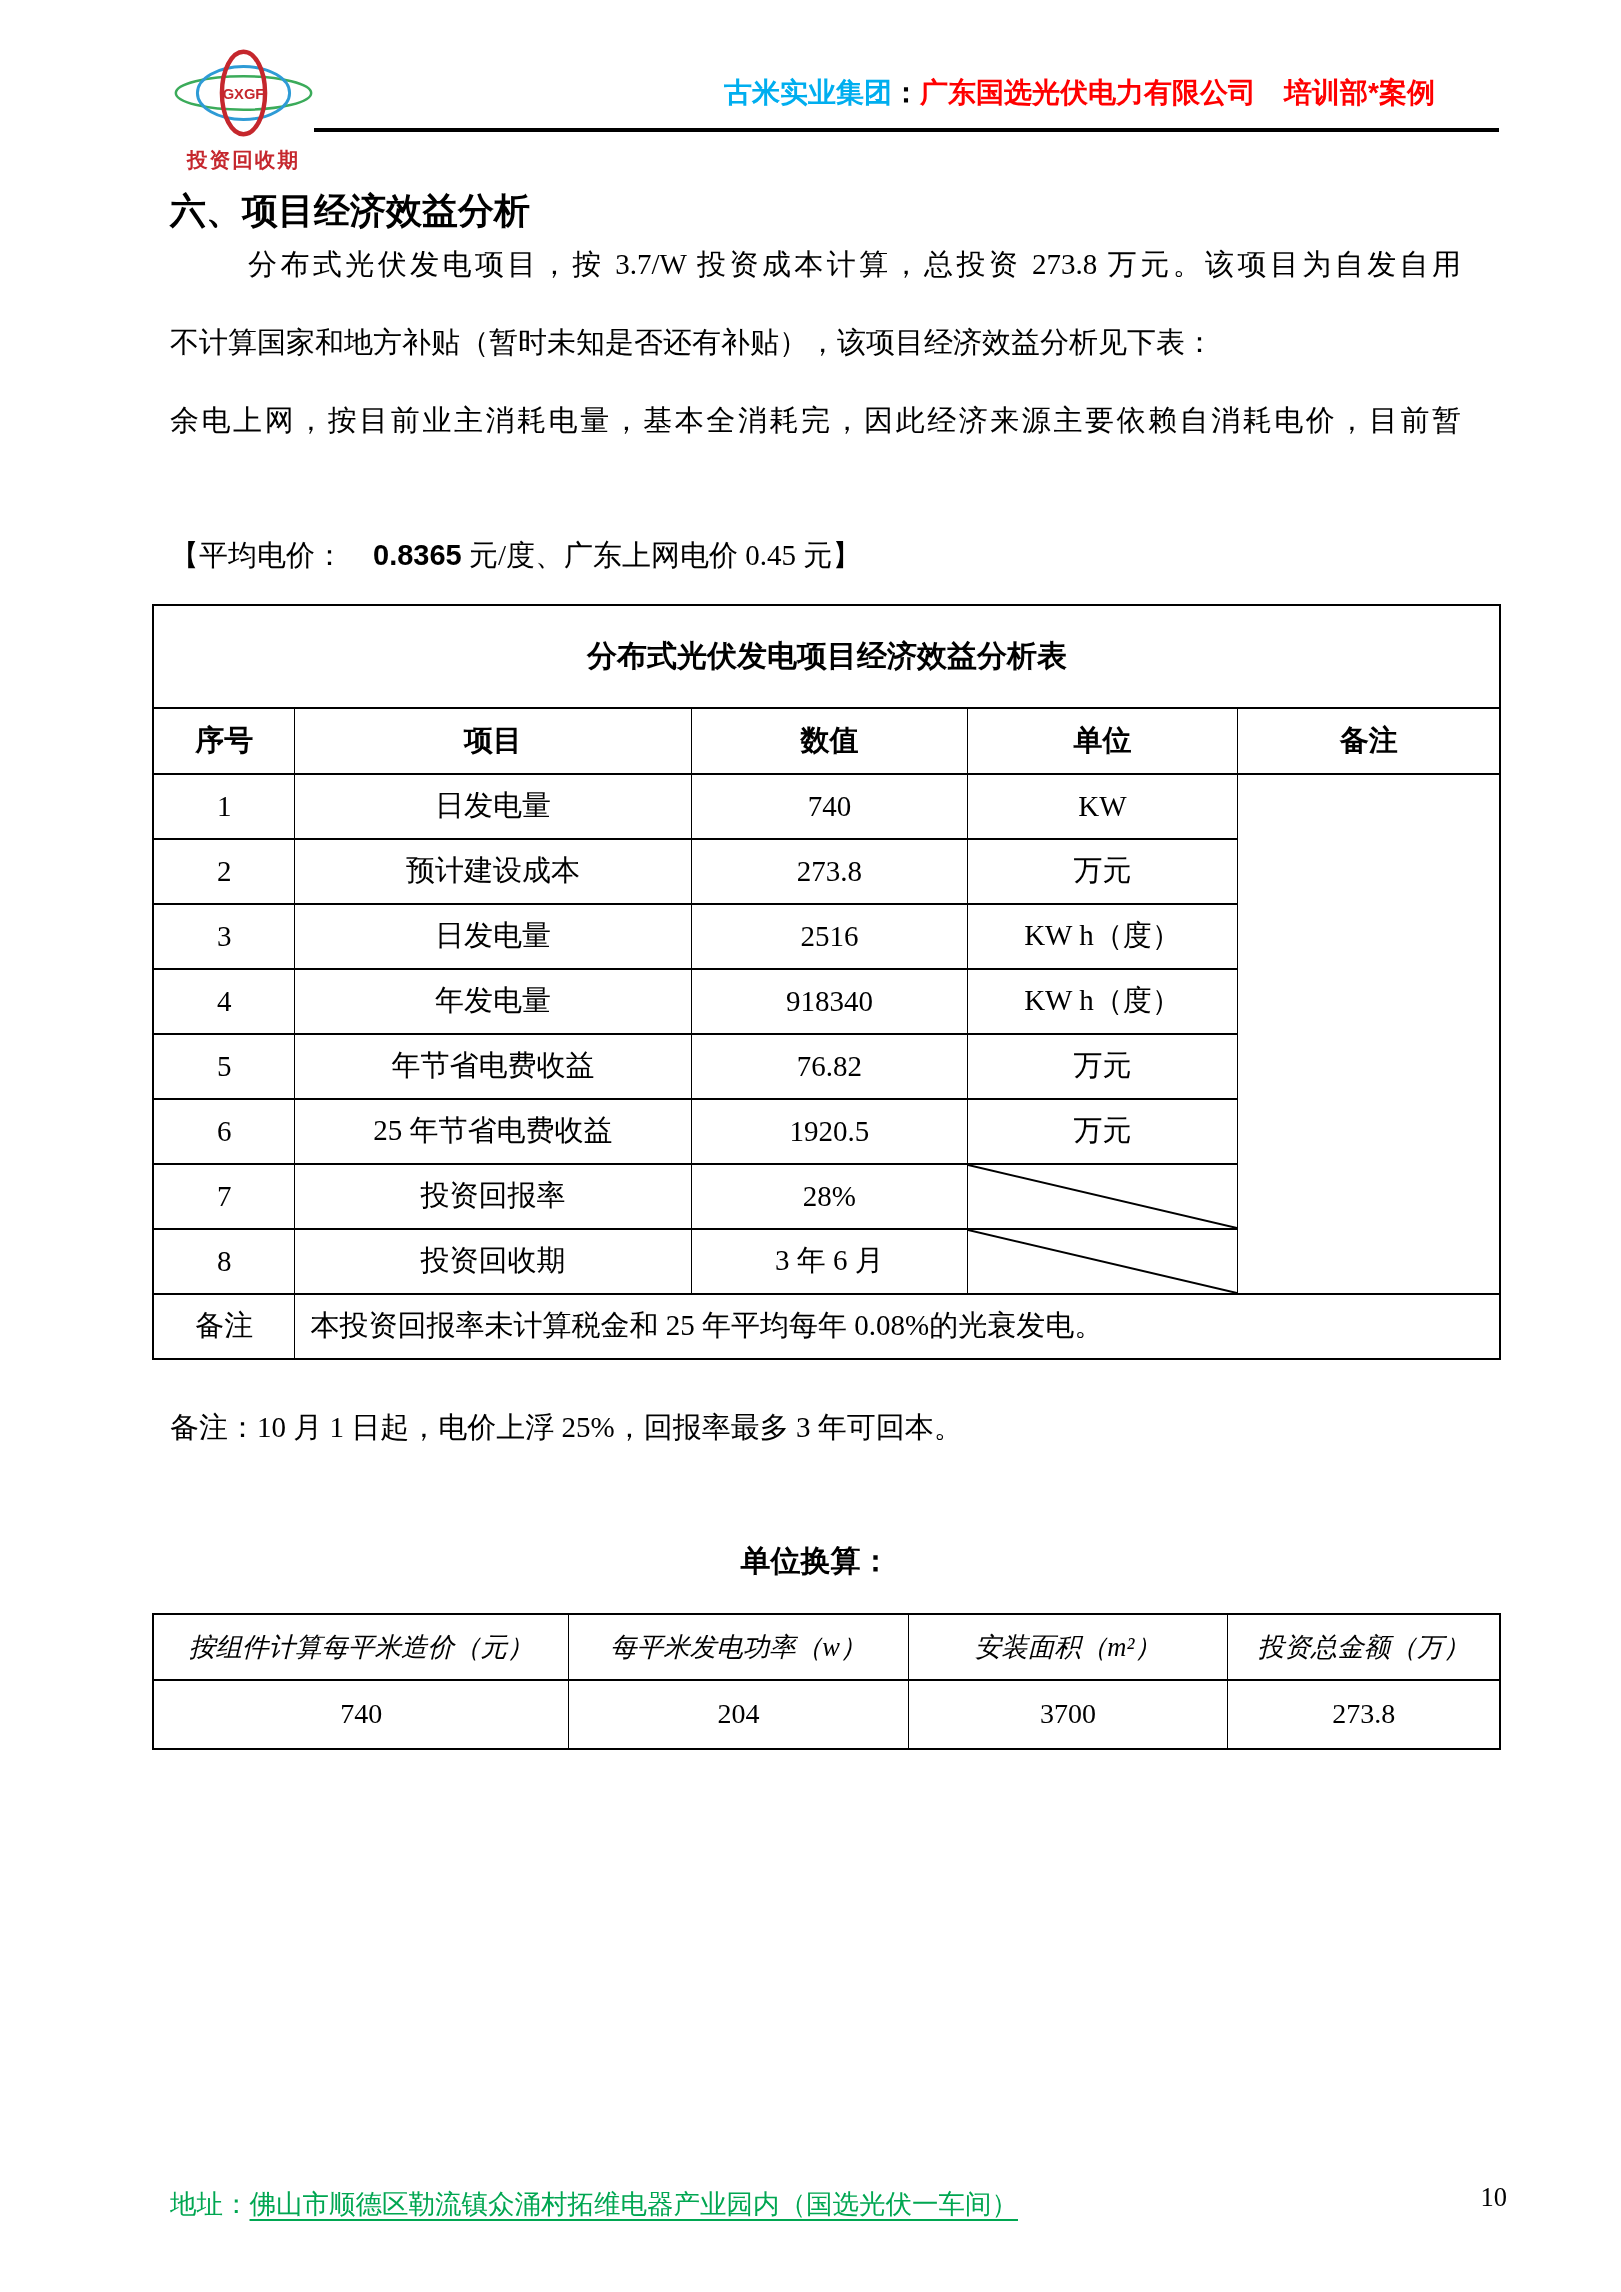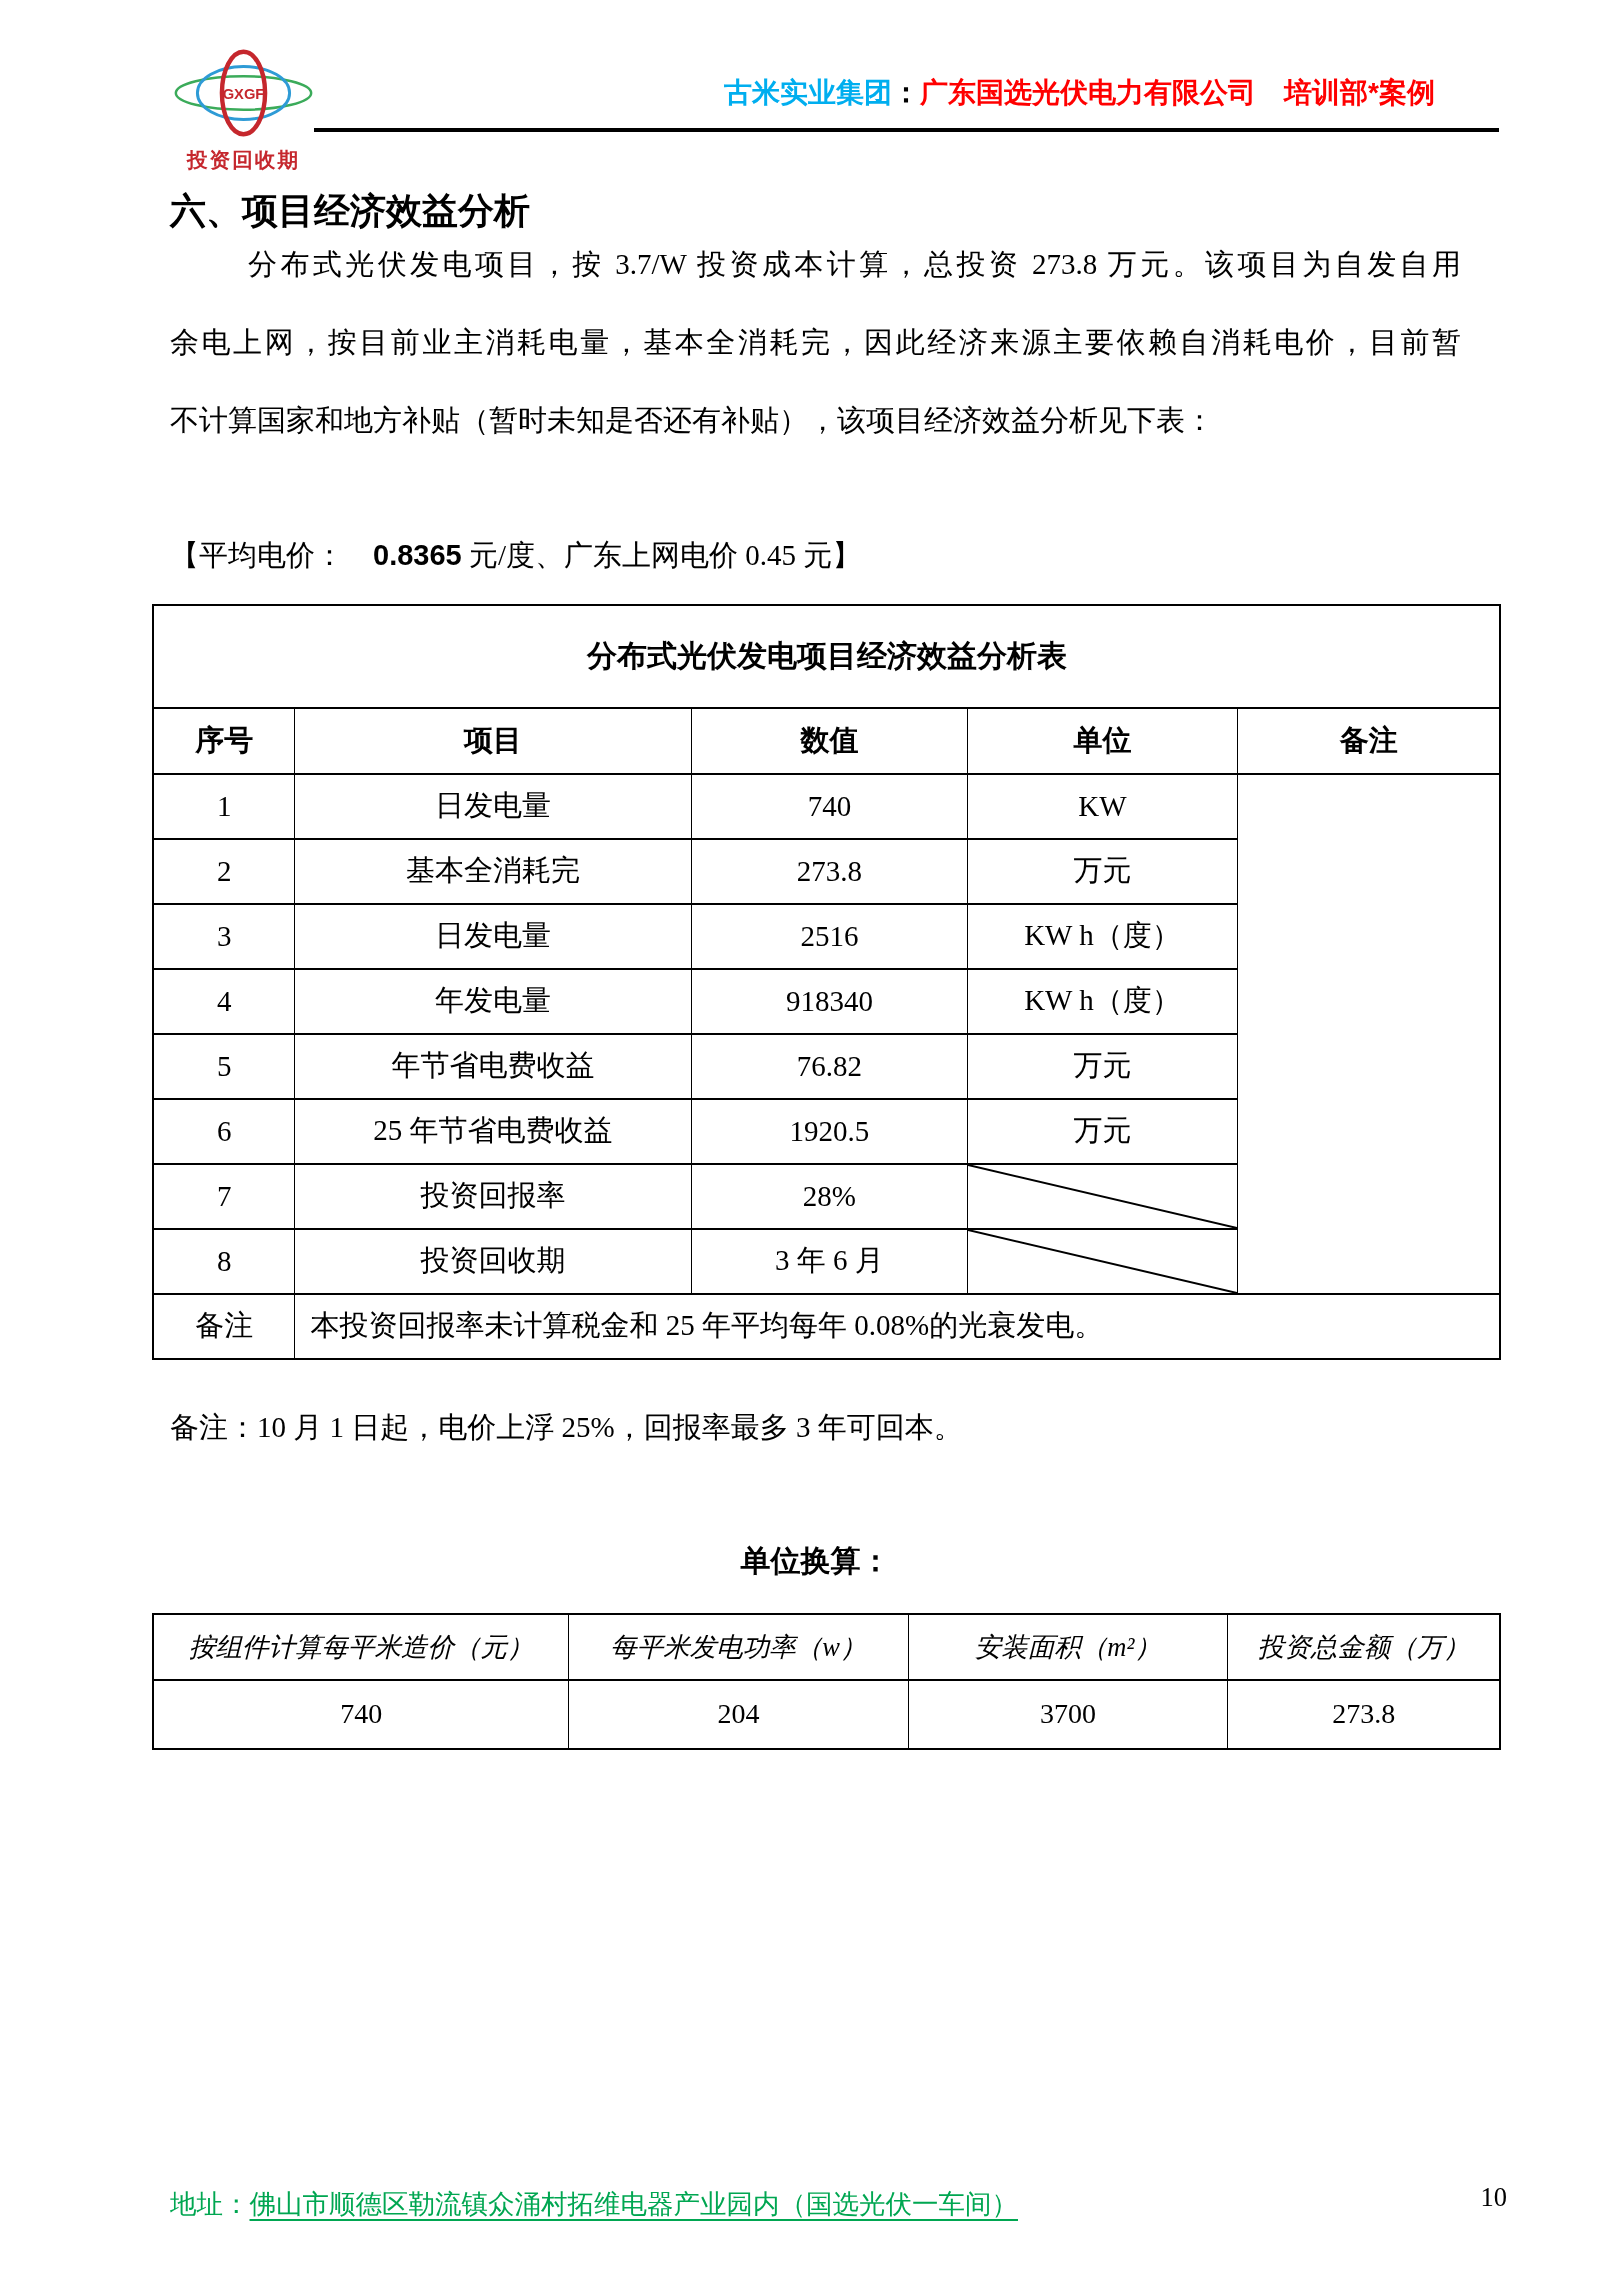--- a/index.html
+++ b/index.html
@@ -84,22 +84,22 @@
     <span class="hdr-blue">古米实业集团</span><span class="hdr-colon">：</span><span class="hdr-red">广东国选光伏电力有限公司　培训部*案例</span>
   </div>
   <div class="header-rule"></div>
 
   <div class="content">
 
     <h1>六、项目经济效益分析</h1>
 
     <div class="para">
       <div class="pline just indent">分布式光伏发电项目，按 3.7/W 投资成本计算，总投资 273.8 万元。该项目为自发自用</div>
+      <div class="pline">不计算国家和地方补贴（暂时未知是否还有补贴），该项目经济效益分析见下表：</div>
       <div class="pline just">余电上网，按目前业主消耗电量，基本全消耗完，因此经济来源主要依赖自消耗电价，目前暂</div>
-      <div class="pline">不计算国家和地方补贴（暂时未知是否还有补贴），该项目经济效益分析见下表：</div>
     </div>
 
     <div class="price">
       <span>【平均电价：　</span><span class="pv1">0.8365</span><span> 元/度、广东上网电价 </span><span>0.45</span><span> 元】</span>
     </div>
 
     <table class="t1">
       <colgroup>
         <col style="width:141px">
           <col style="width:397px">
@@ -120,21 +120,21 @@
         </tr>
         <tr class="t1-row">
           <td>1</td>
           <td>日发电量</td>
           <td>740</td>
           <td>KW</td>
           <td rowspan="8"></td>
         </tr>
         <tr class="t1-row">
           <td>2</td>
-          <td>基本全消耗完</td>
+          <td>预计建设成本</td>
           <td>273.8</td>
           <td>万元</td>
         </tr>
         <tr class="t1-row">
           <td>3</td>
           <td>日发电量</td>
           <td>2516</td>
           <td>KW h（度）</td>
         </tr>
         <tr class="t1-row">

